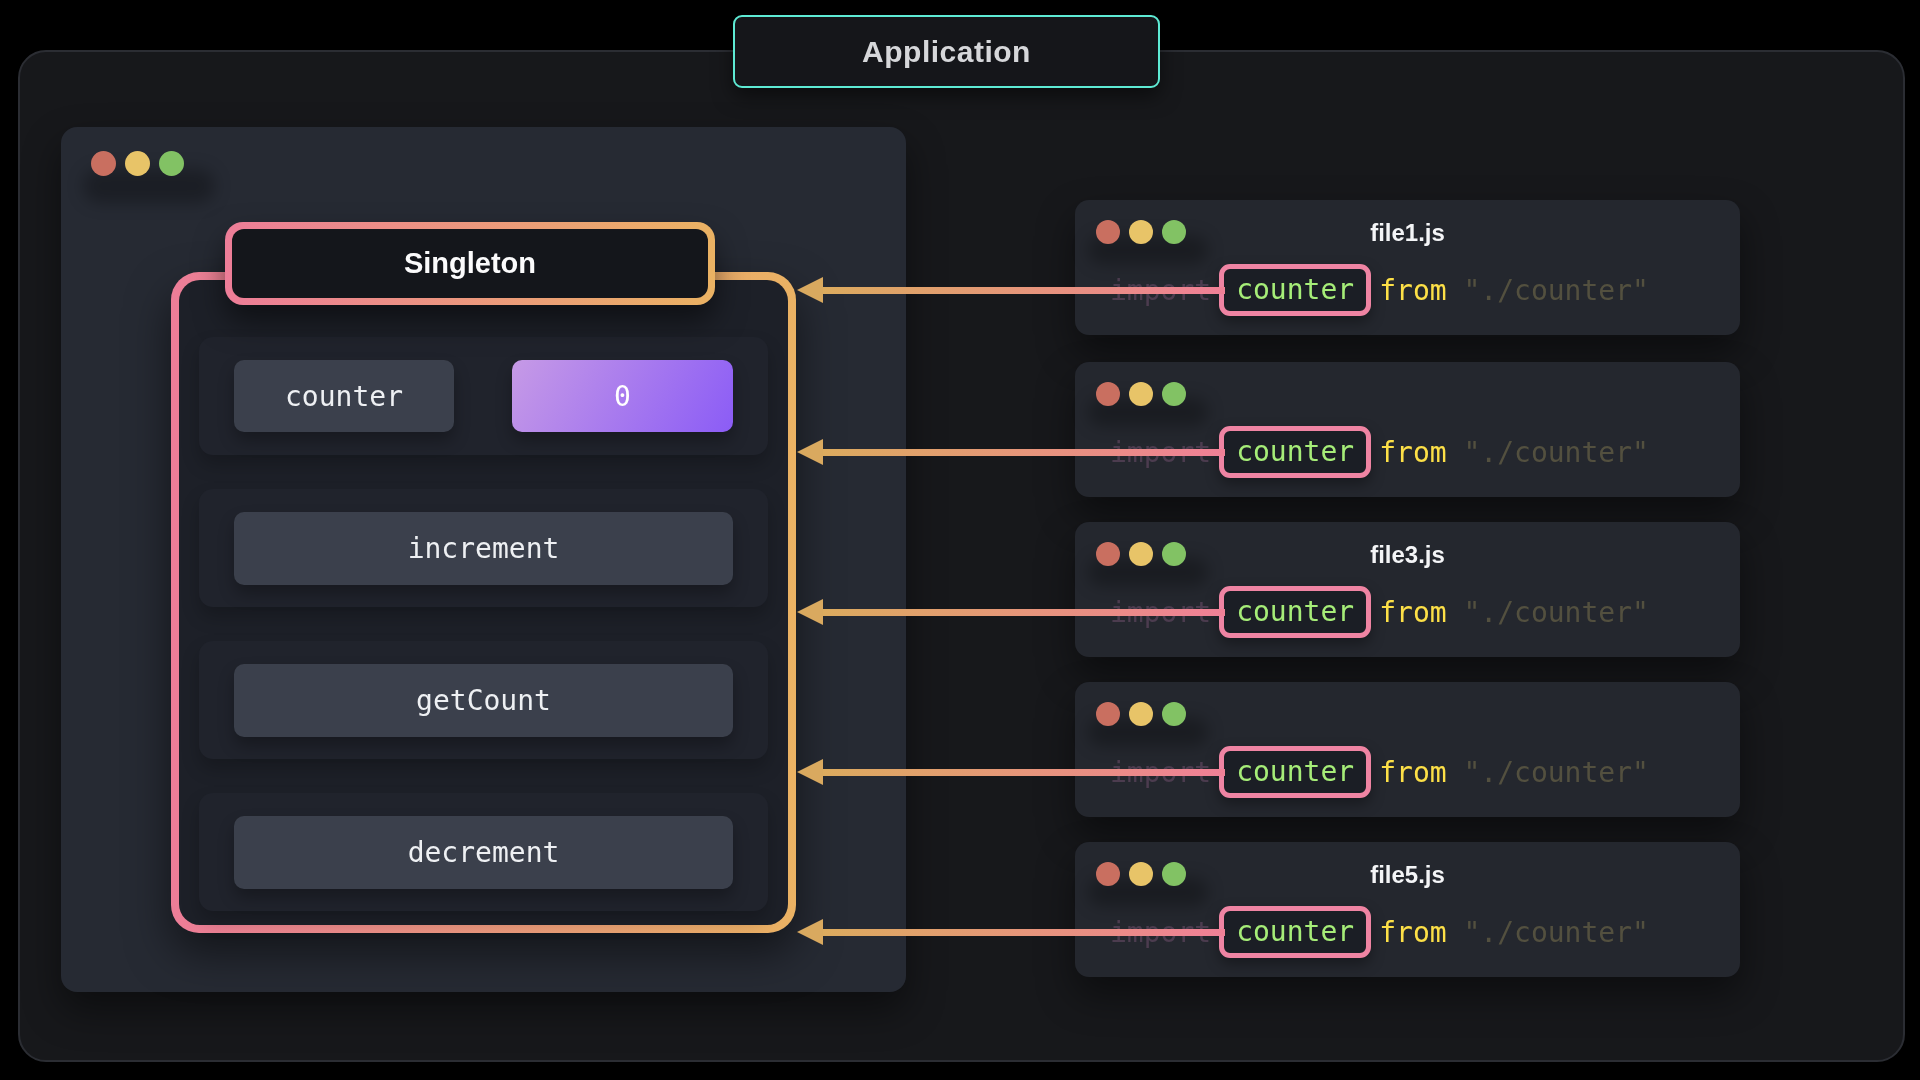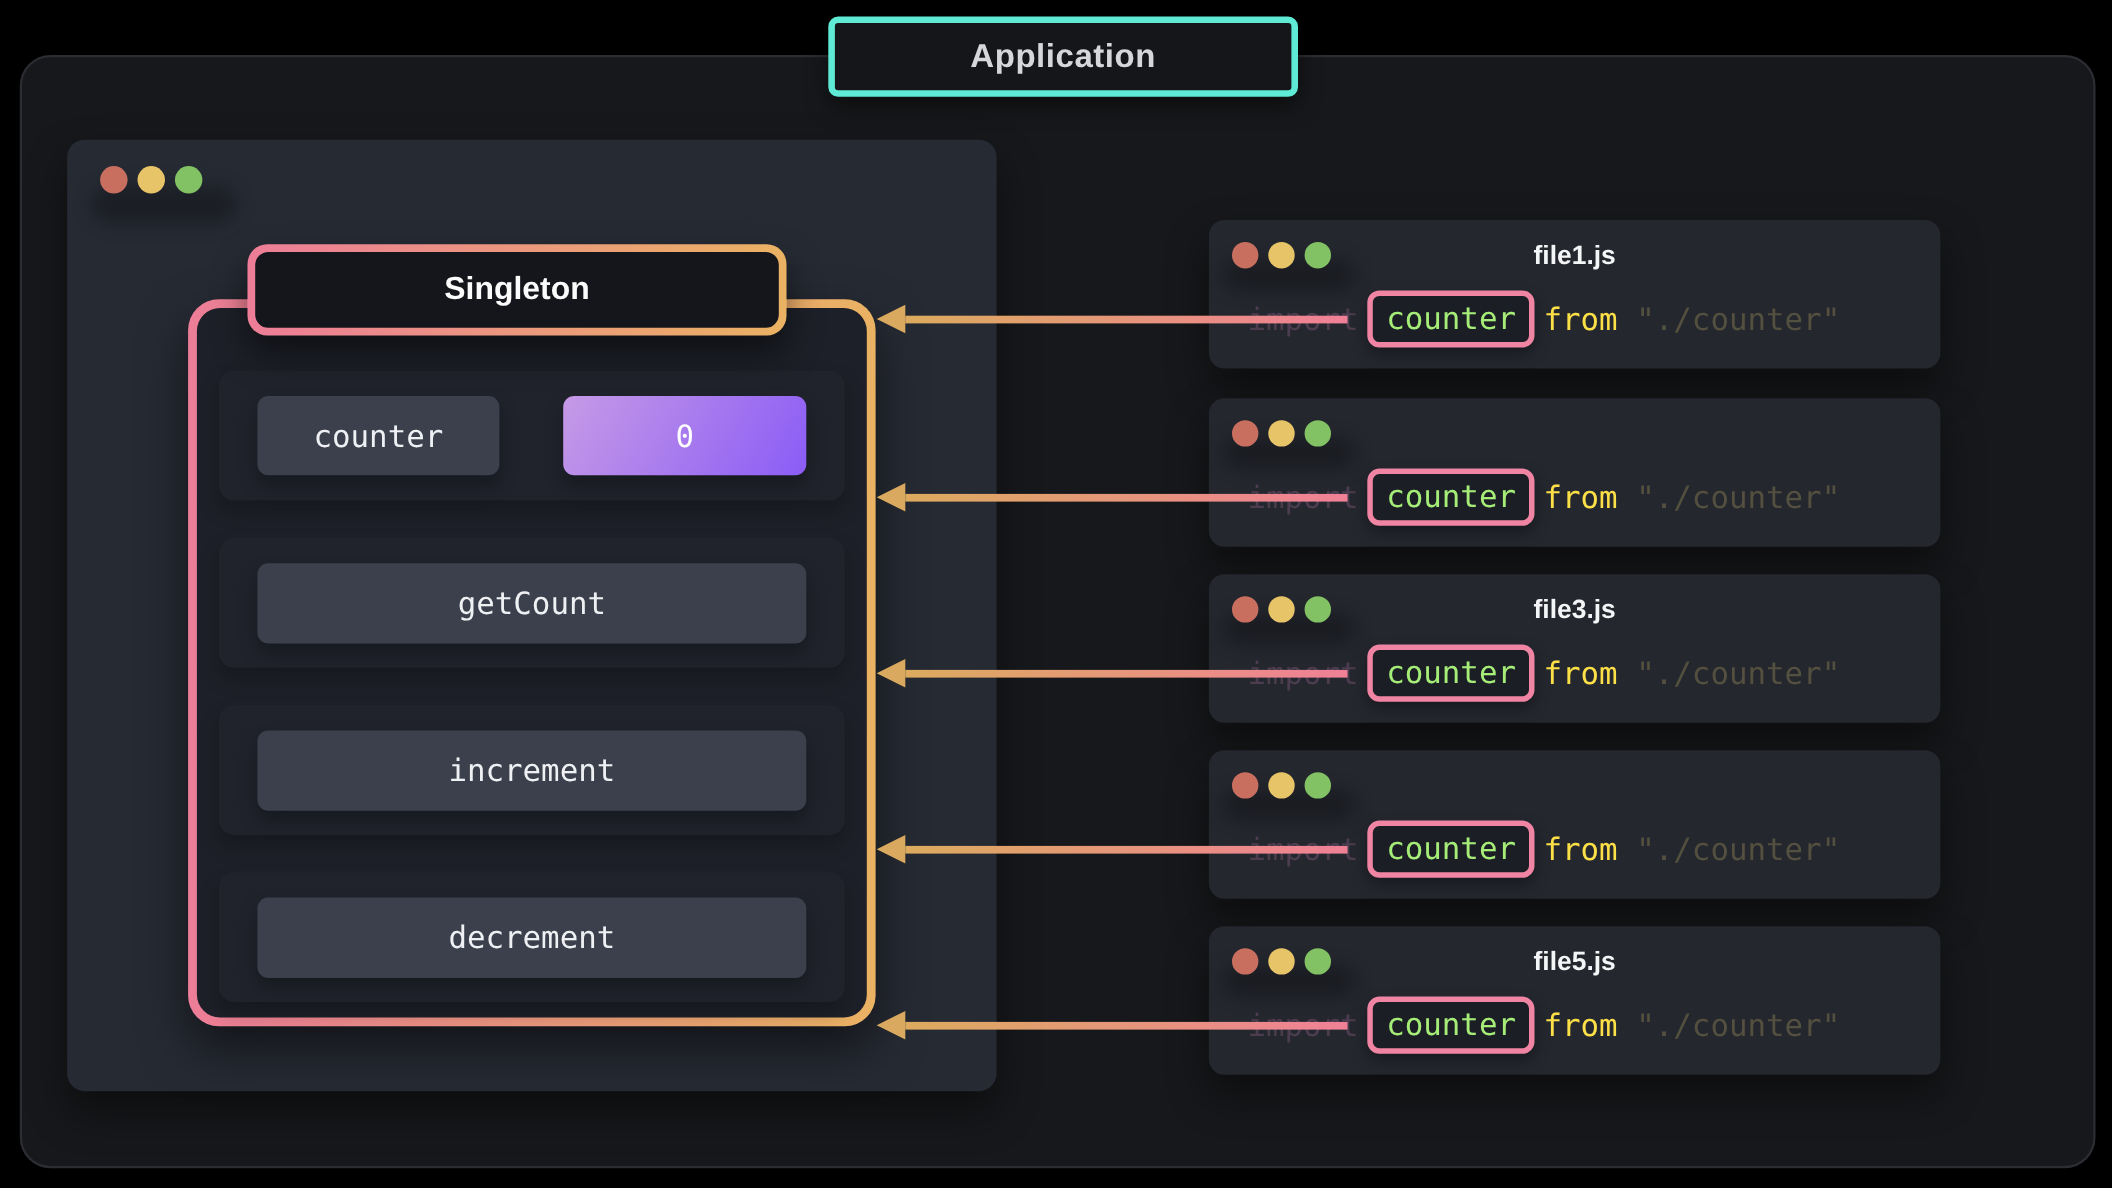--- a/index.html
+++ b/index.html
@@ -7,24 +7,23 @@
   body { font-family:"Liberation Sans", sans-serif; }
   .stage { position:relative; width:1920px; height:1080px; background:#000; }
 
   
   .app-box {
     position:absolute; left:18px; top:50px; width:1887px; height:1012px;
     background:#17181b; border:2px solid #2b2d33; border-radius:28px;
   }
   .app-tab {
     position:absolute; left:733px; top:15px; width:427px; height:73px;
-    background:#15161a; border:6px solid #5eead4; border-radius:9px;
+    background:#15161a; border:2px solid #5eead4; border-radius:9px;
     display:flex; align-items:center; justify-content:center; z-index:4;
     box-shadow:0 8px 20px rgba(0,0,0,0.5);
-    margin-left:20px;
   }
   .app-tab span { color:#d6d7da; font-size:30px; font-weight:bold; letter-spacing:0.5px; }
 
   
   .window { position:absolute; border-radius:16px; box-shadow:0 18px 38px rgba(0,0,0,0.45); }
   .dots { position:absolute; display:flex; gap:9px; }
   .dots::after {
     content:""; position:absolute; left:-8px; top:18px; width:132px; height:34px;
     background:rgba(0,0,0,0.28); border-radius:20px; filter:blur(8px); z-index:0;
   }
@@ -78,21 +77,21 @@
   }
   .pill.key { width:220px; }
   .pill.value {
     width:221px; height:72px;
     background:linear-gradient(120deg,#c69ae6,#8b5cf6);
     color:#ffffff;
   }
   .pill.method { width:499px; height:73px; }
 
   
-  .file-window { width:665px; height:135px; background:#24272e; border-radius:14px;margin-left:24px; }
+  .file-window { width:665px; height:135px; background:#24272e; border-radius:14px; }
   .file-window .dots { left:21px; top:20px; }
   .file-window .dots::after { width:120px; height:28px; top:16px; }
   .file-window .dot { width:24px; height:24px; }
   .file-window .win-title { top:19px; }
   .code-line {
     position:absolute; left:35px; top:64px; height:52px;
     display:flex; align-items:center; white-space:pre;
     font-family:"DejaVu Sans Mono", monospace; font-size:28px; z-index:1;
   }
   .tok-import { color:#4c3c4f; }
@@ -133,24 +132,24 @@
     </div>
     <div class="win-title">counter.js</div>
 
     <div class="methods">
       <div class="methods-inner">
         <div class="panel state-row">
           <div class="pill key">counter</div>
           <div class="pill value">0</div>
         </div>
         <div class="panel">
+          <div class="pill method">increment</div>
+        </div>
+        <div class="panel">
           <div class="pill method">getCount</div>
-        </div>
-        <div class="panel">
-          <div class="pill method">increment</div>
         </div>
         <div class="panel">
           <div class="pill method">decrement</div>
         </div>
       </div>
     </div>
 
     <div class="singleton">
       <div class="singleton-inner">
         <span>Singleton</span>

